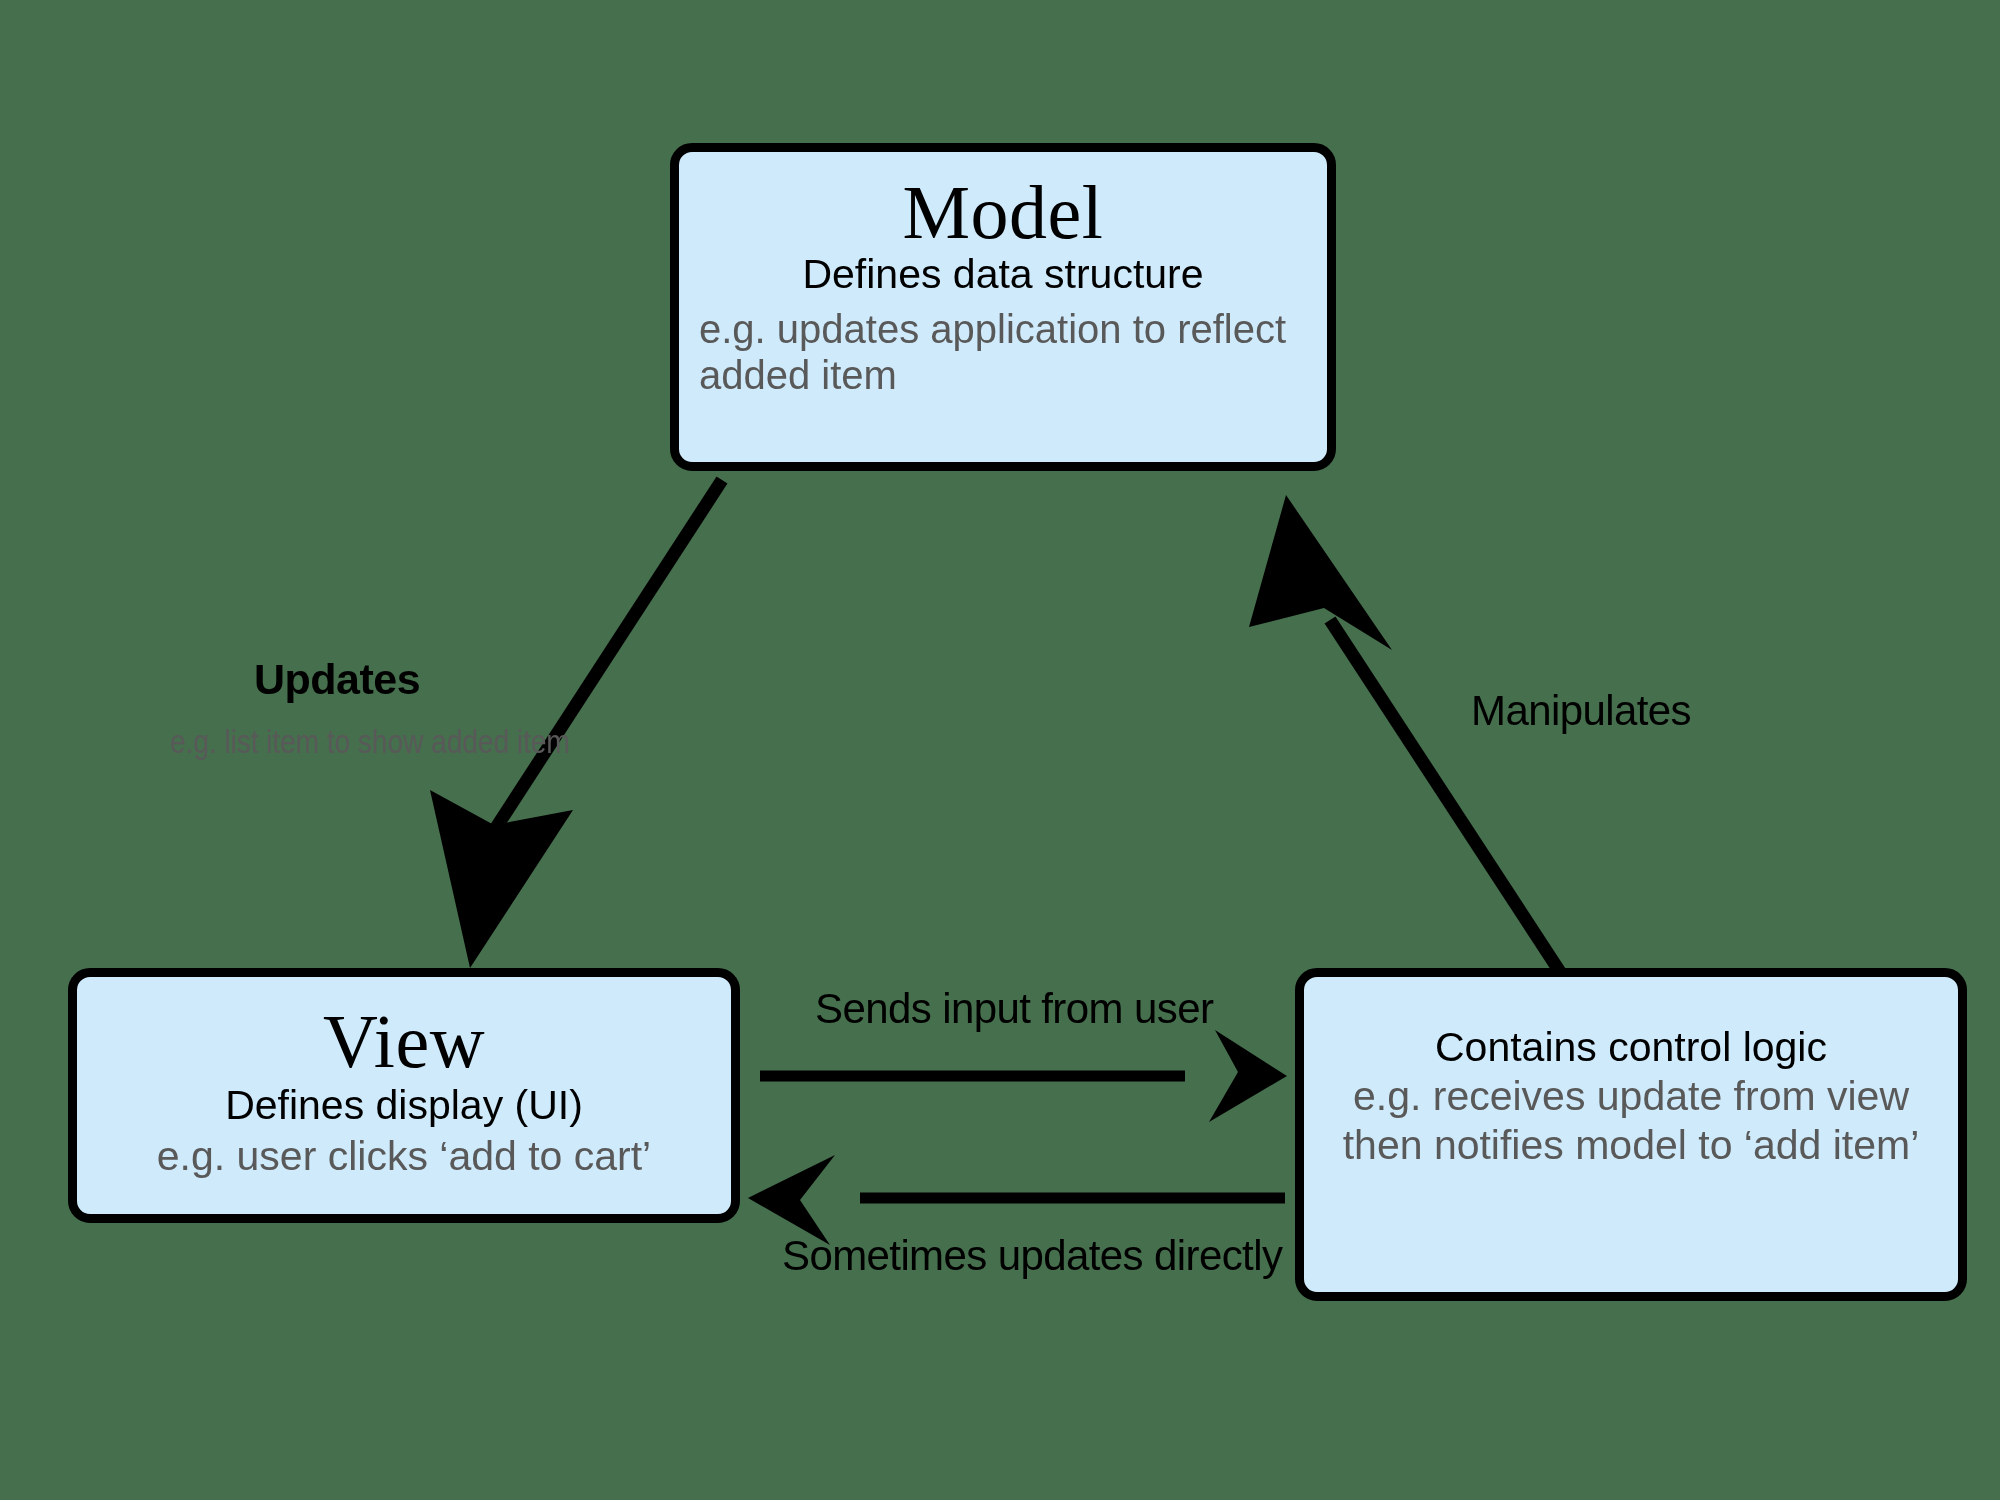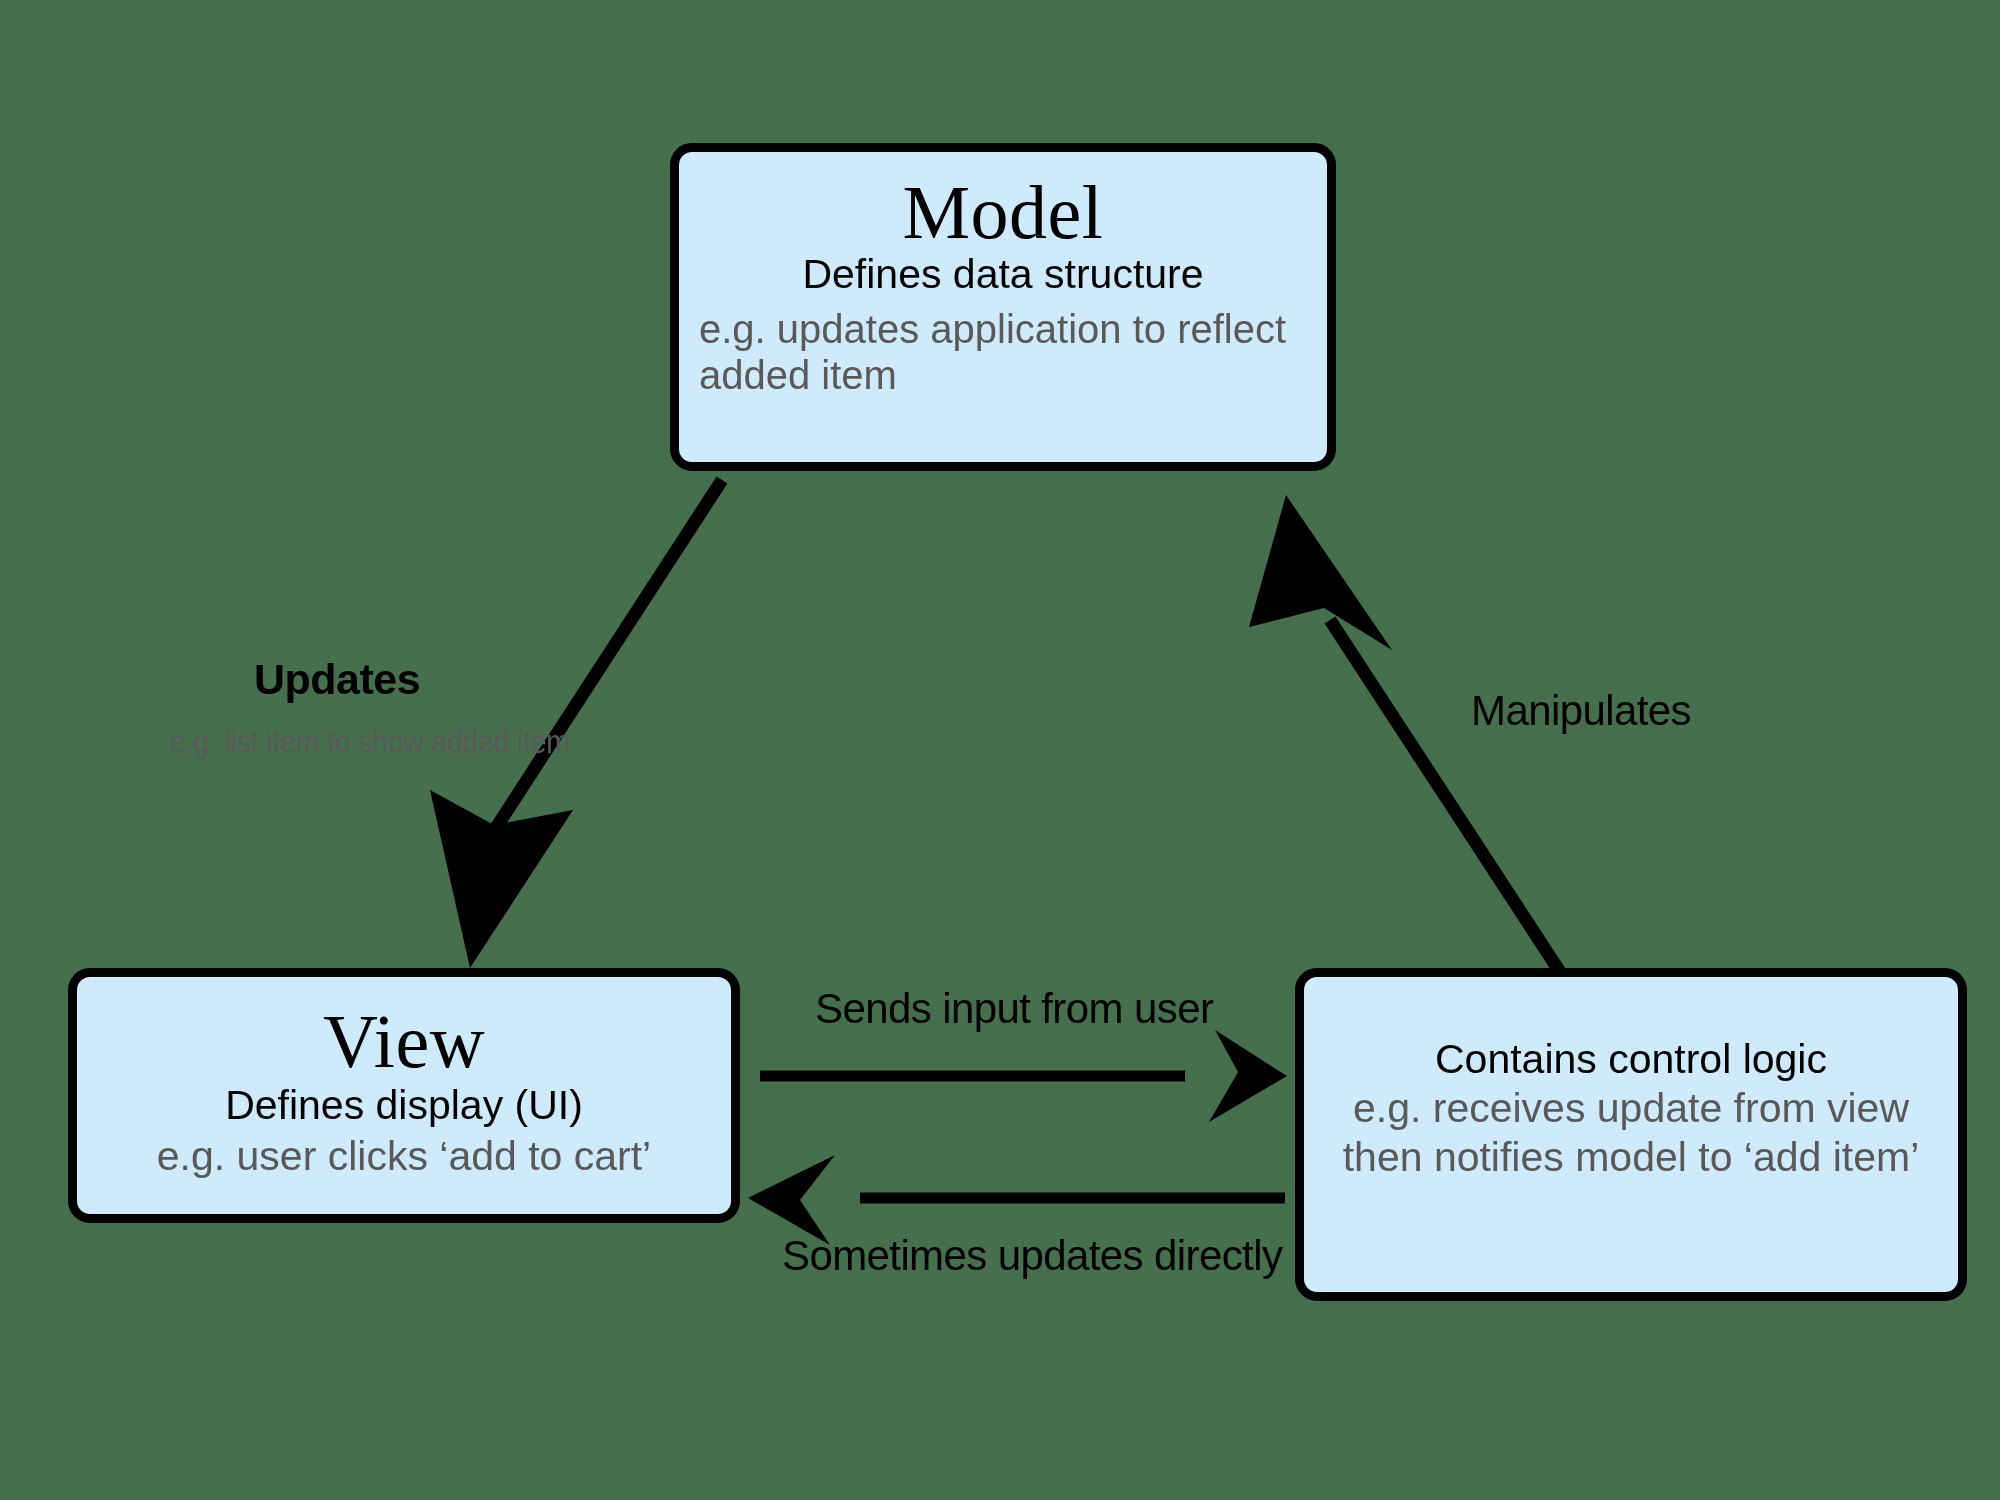--- a/index.html
+++ b/index.html
@@ -80,21 +80,21 @@
 
   #node-controller {
     left: 1295px;
     top: 968px;
     width: 672px;
     height: 333px;
     justify-content: flex-start;
     padding-top: 46px;
   }
   #node-controller .node-title { font-size: 76px; }
-  #node-controller .node-sub   { font-size: 41px; margin-top: 14px; }
+  #node-controller .node-sub   { font-size: 41px; margin-top: 2px; }
   #node-controller .node-eg    { font-size: 41px; margin-top: 2px; text-align: right; }
 
   
   .edge-label {
     position: absolute;
     font-family: "Liberation Sans", sans-serif;
     color: #000000;
     white-space: nowrap;
   }
   .edge-label.sub {

